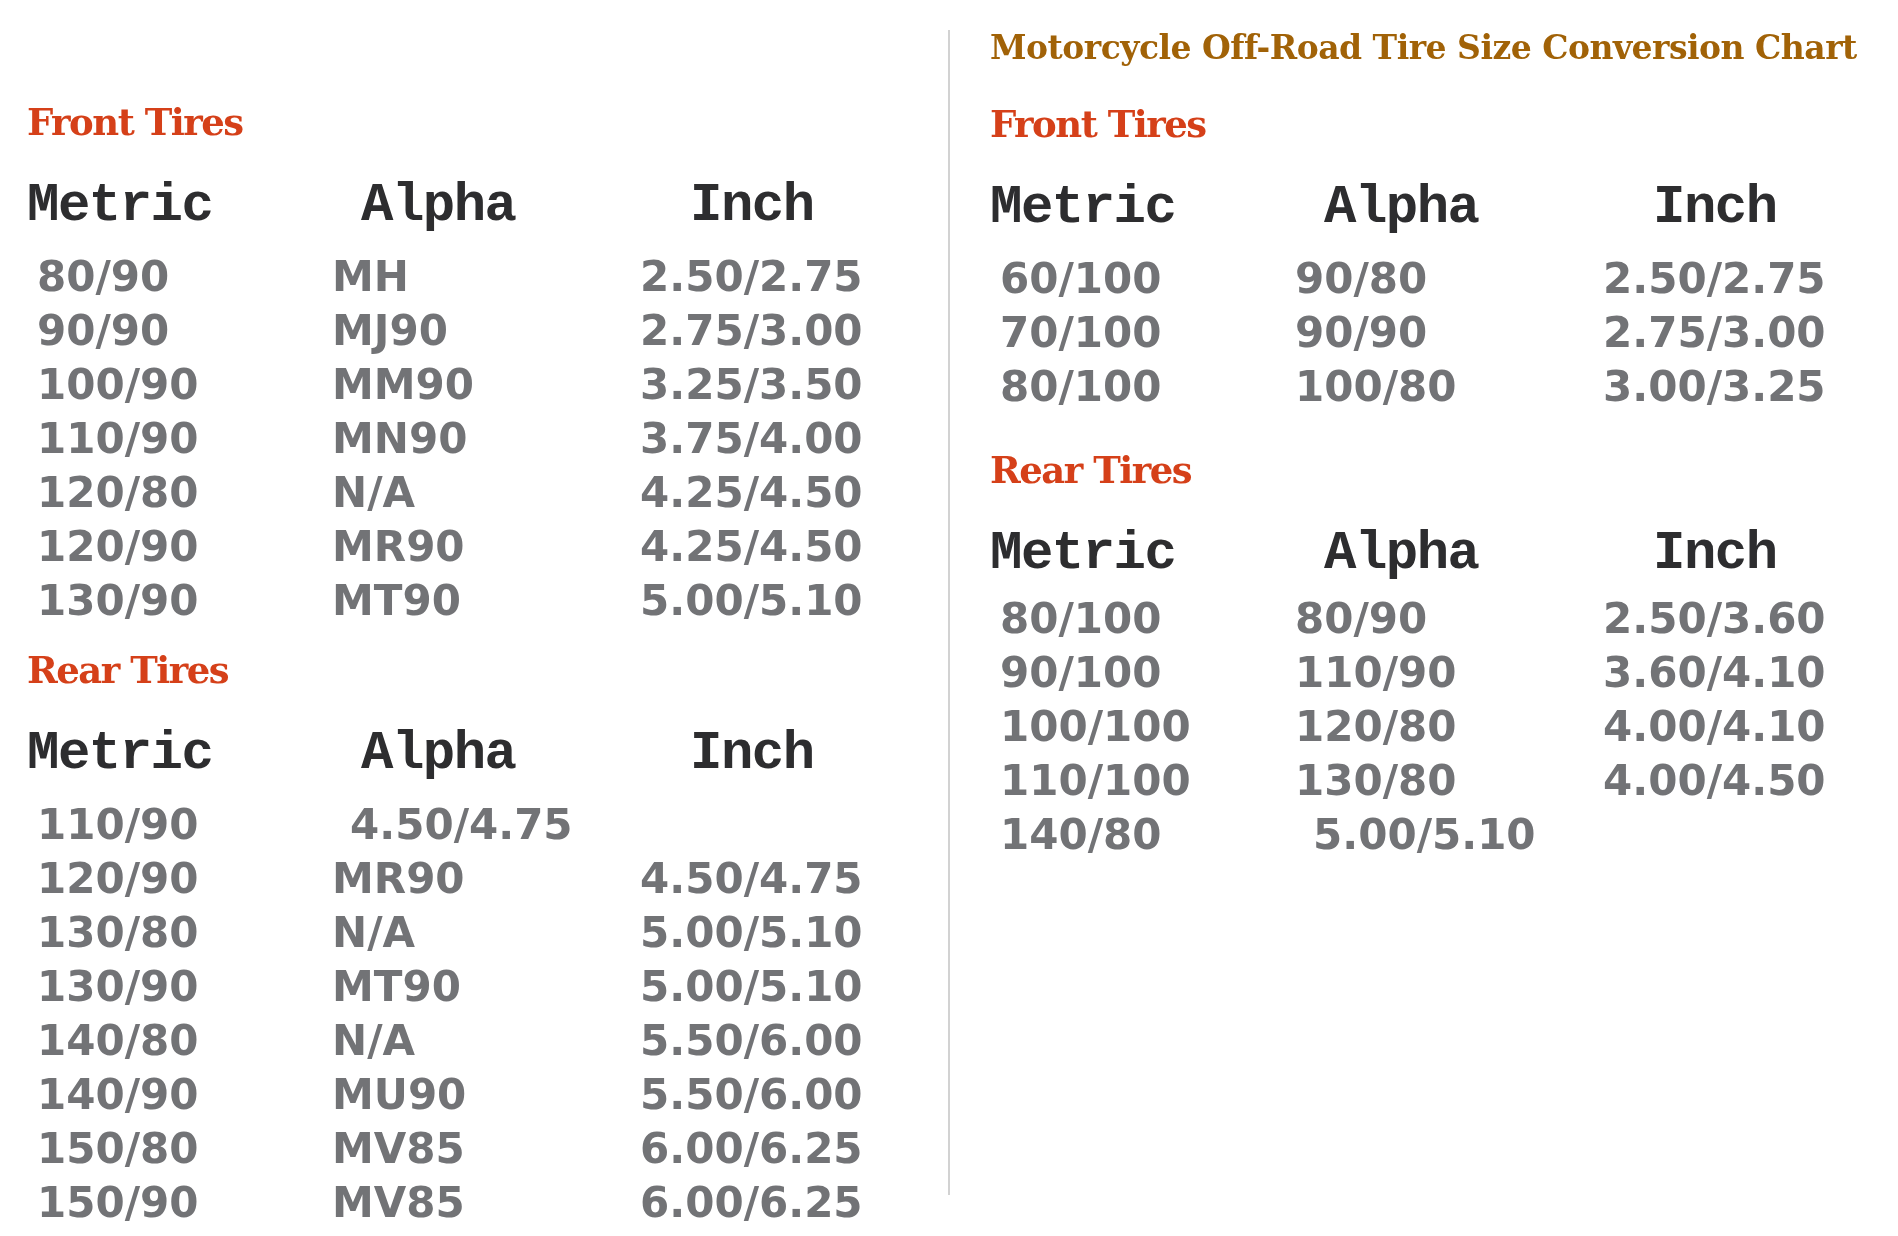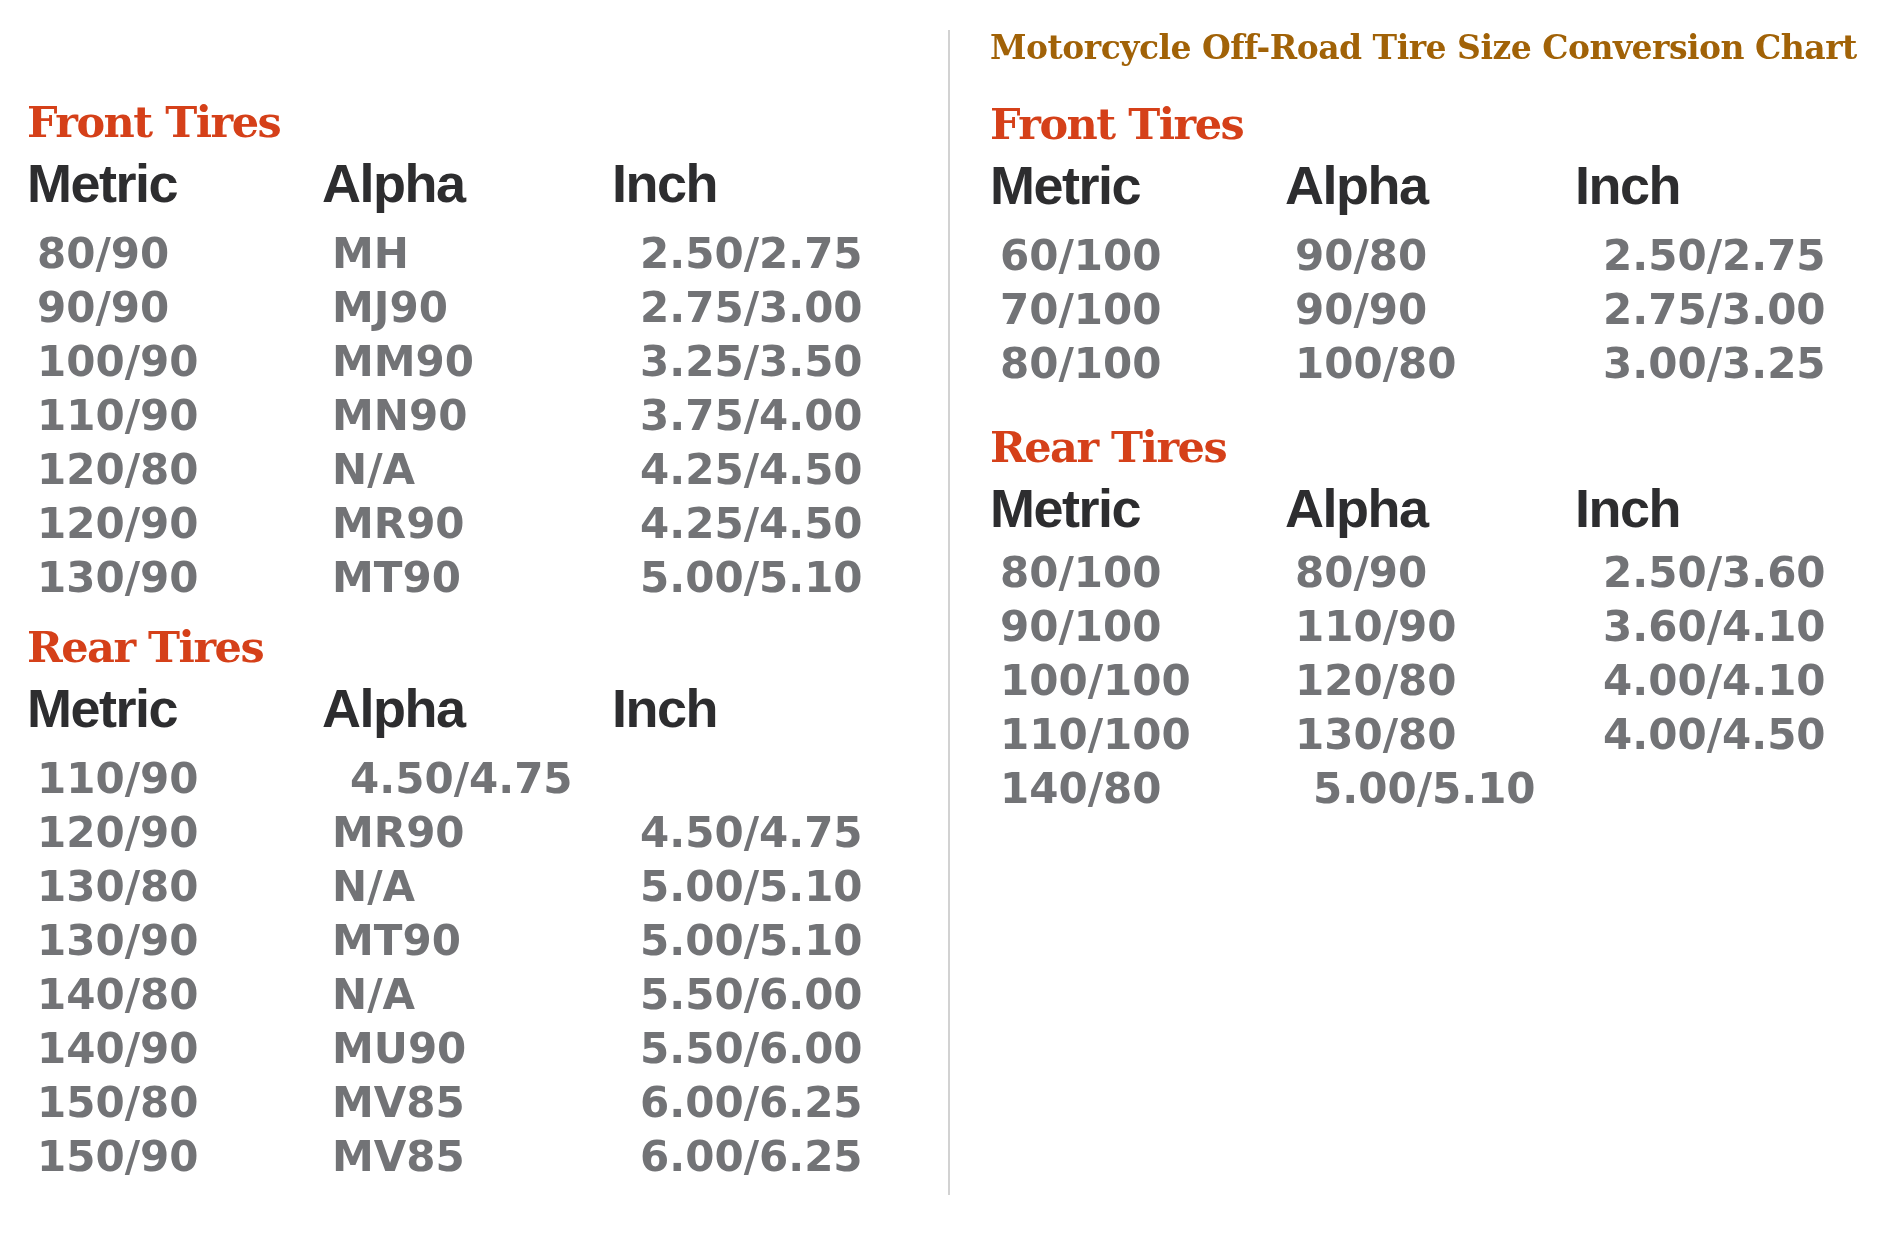--- a/index.html
+++ b/index.html
@@ -29,40 +29,41 @@
     font-weight: bold;
     font-size: 33px;
     line-height: 40px;
     letter-spacing: -0.5px;
     color: #a16207;
   }
   .heading {
     margin: 0;
     font-family: "DejaVu Serif", serif;
     font-weight: bold;
-    font-size: 43px;
+    font-size: 37px;
     line-height: 52px;
     letter-spacing: -1.5px;
     color: #d54019;
   }
   .panel-left  .section-front .heading { margin-top: 96px; }
   .panel-right .section-front .heading { margin-top: 30px; }
   .section-rear .heading { margin-top: 16px; }
   .panel-right .section-rear .heading { margin-top: 30px; }
 
   .thead {
     display: grid;
     grid-template-columns: 295px 290px 1fr;
-    margin-top: 5px;
-    font-family: Liberation Sans, sans-serif;
+    margin-top: 28px;
+    font-family: Liberation Mono, monospace;
     font-weight: bold;
     font-size: 54px;
     line-height: 60px;
     letter-spacing: -1.5px;
     color: #2d2d2f;
+    gap: 39px;
   }
   .tbody { margin-top: 14px; margin-left: 10px; }
   .panel-right .section-rear .tbody { margin-top: 8px; }
   .trow {
     display: grid;
     grid-template-columns: 295px 290px 1fr;
     font-family: "DejaVu Sans", sans-serif;
     font-weight: bold;
     font-size: 42px;
     line-height: 54px;

